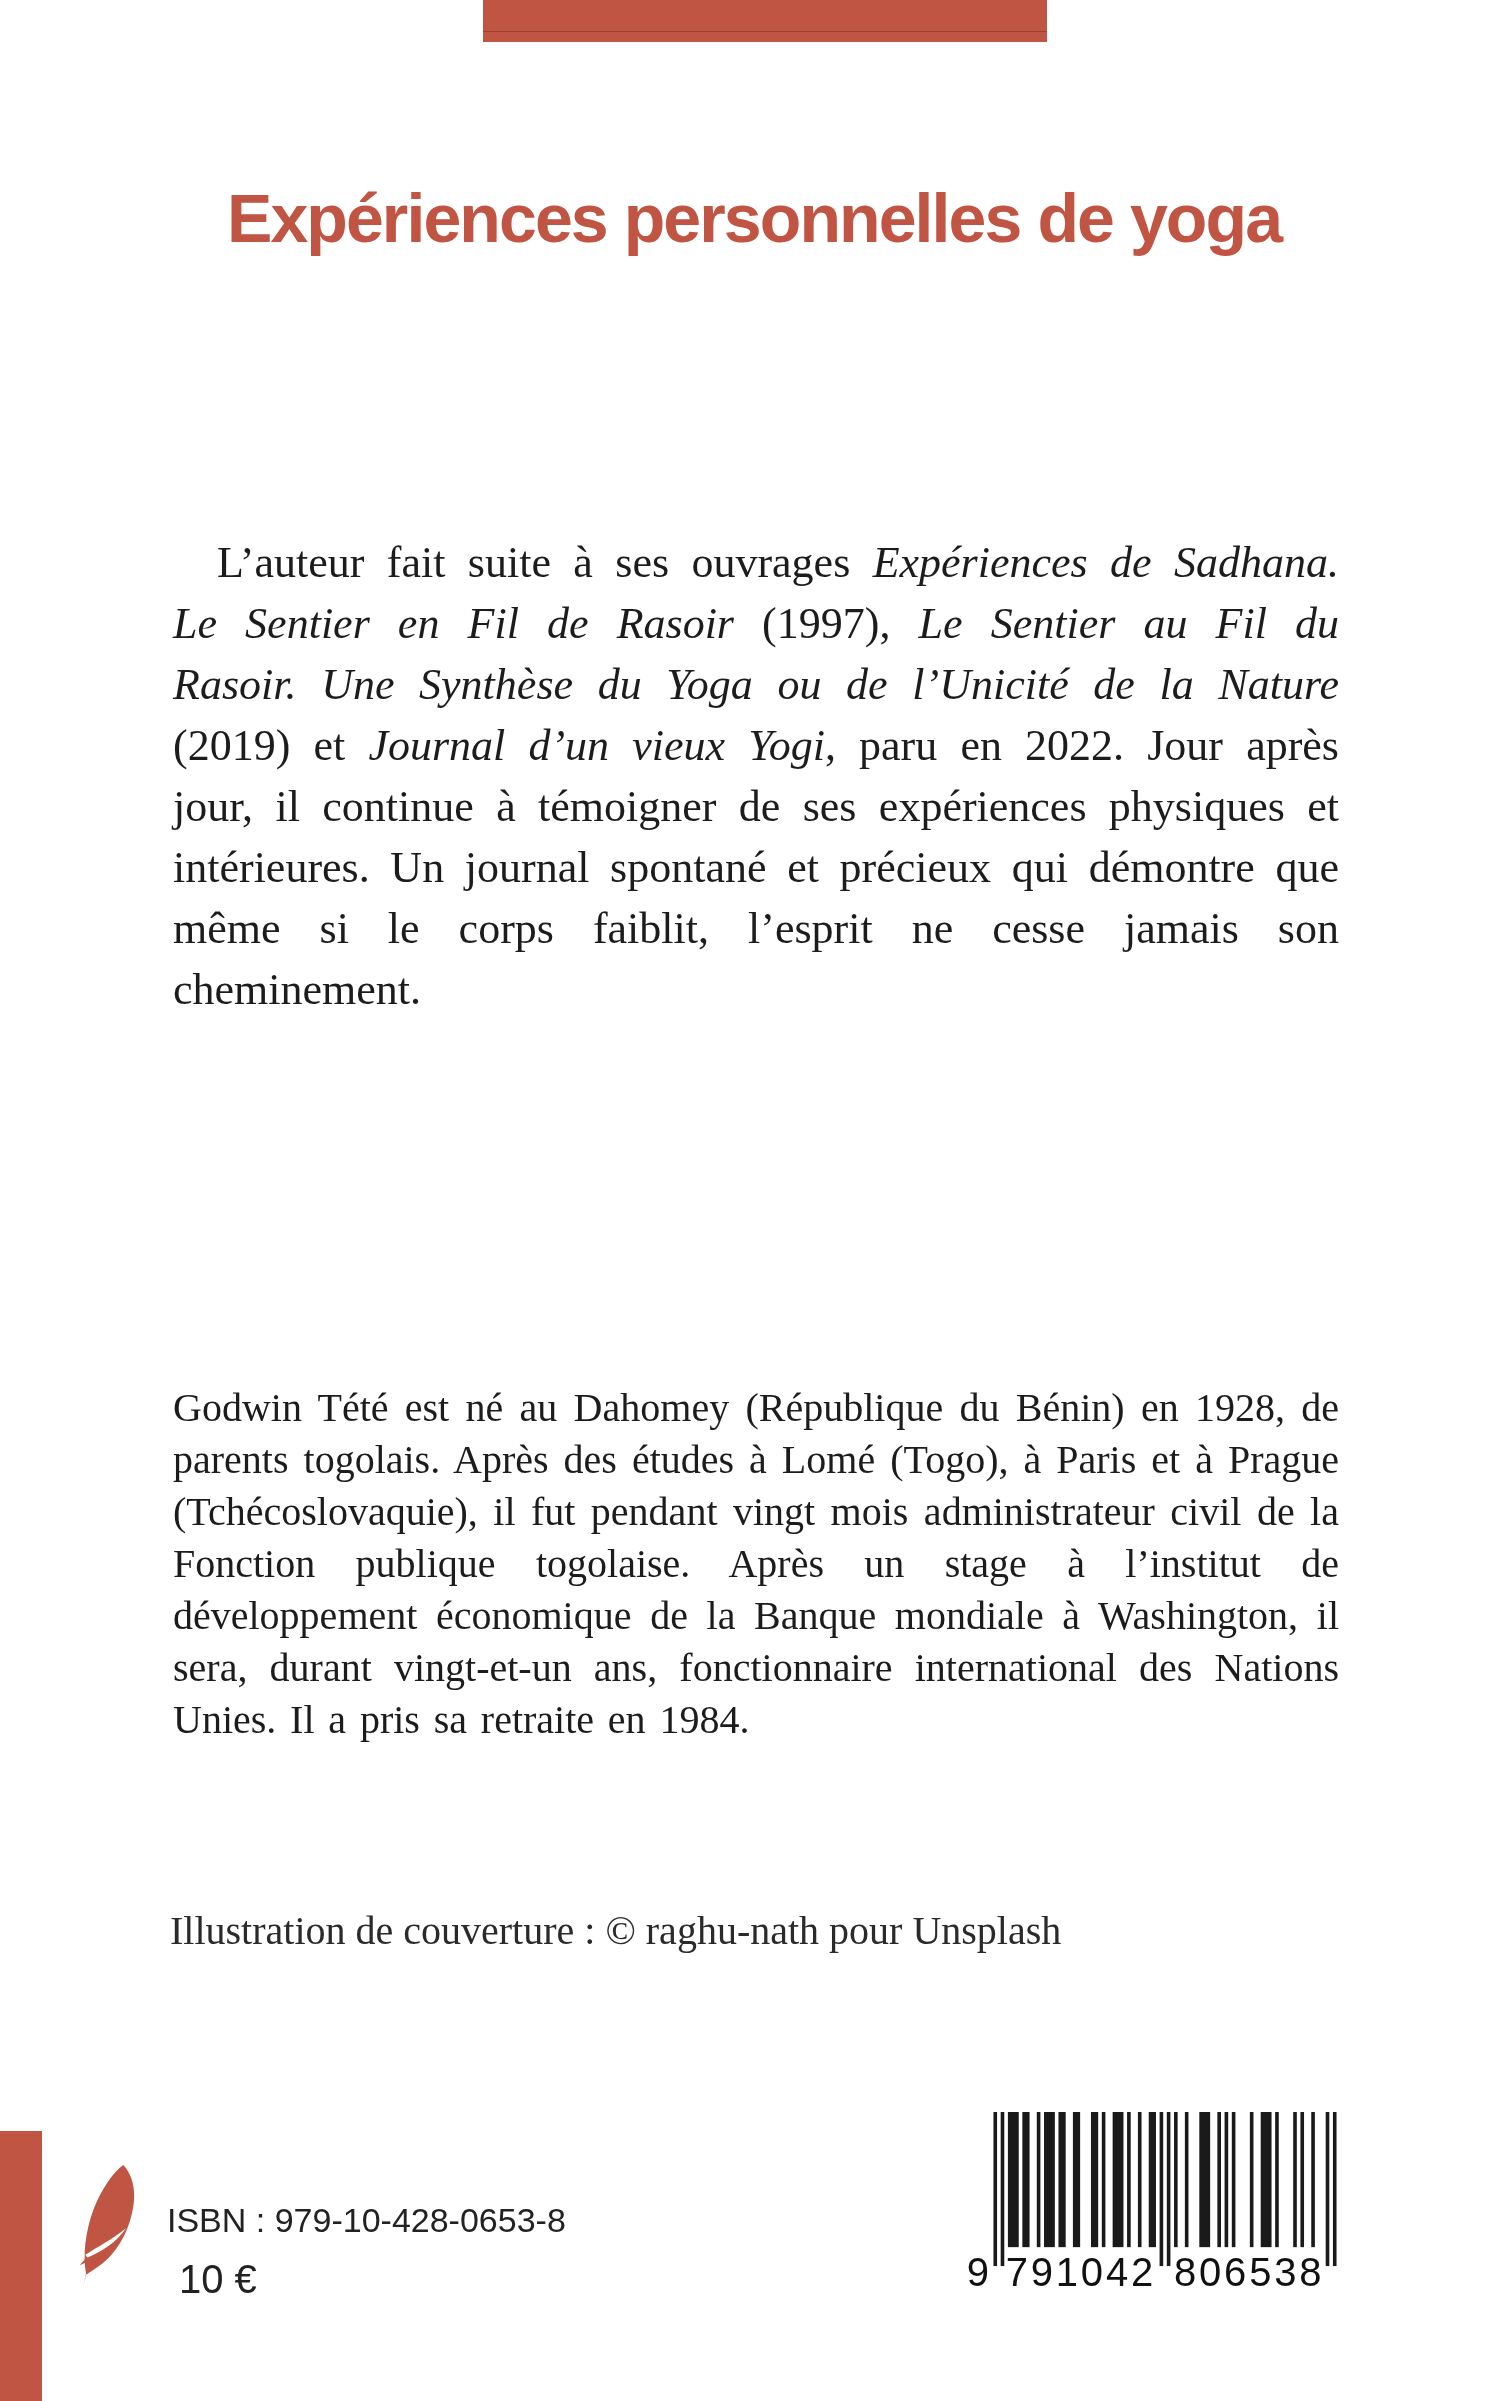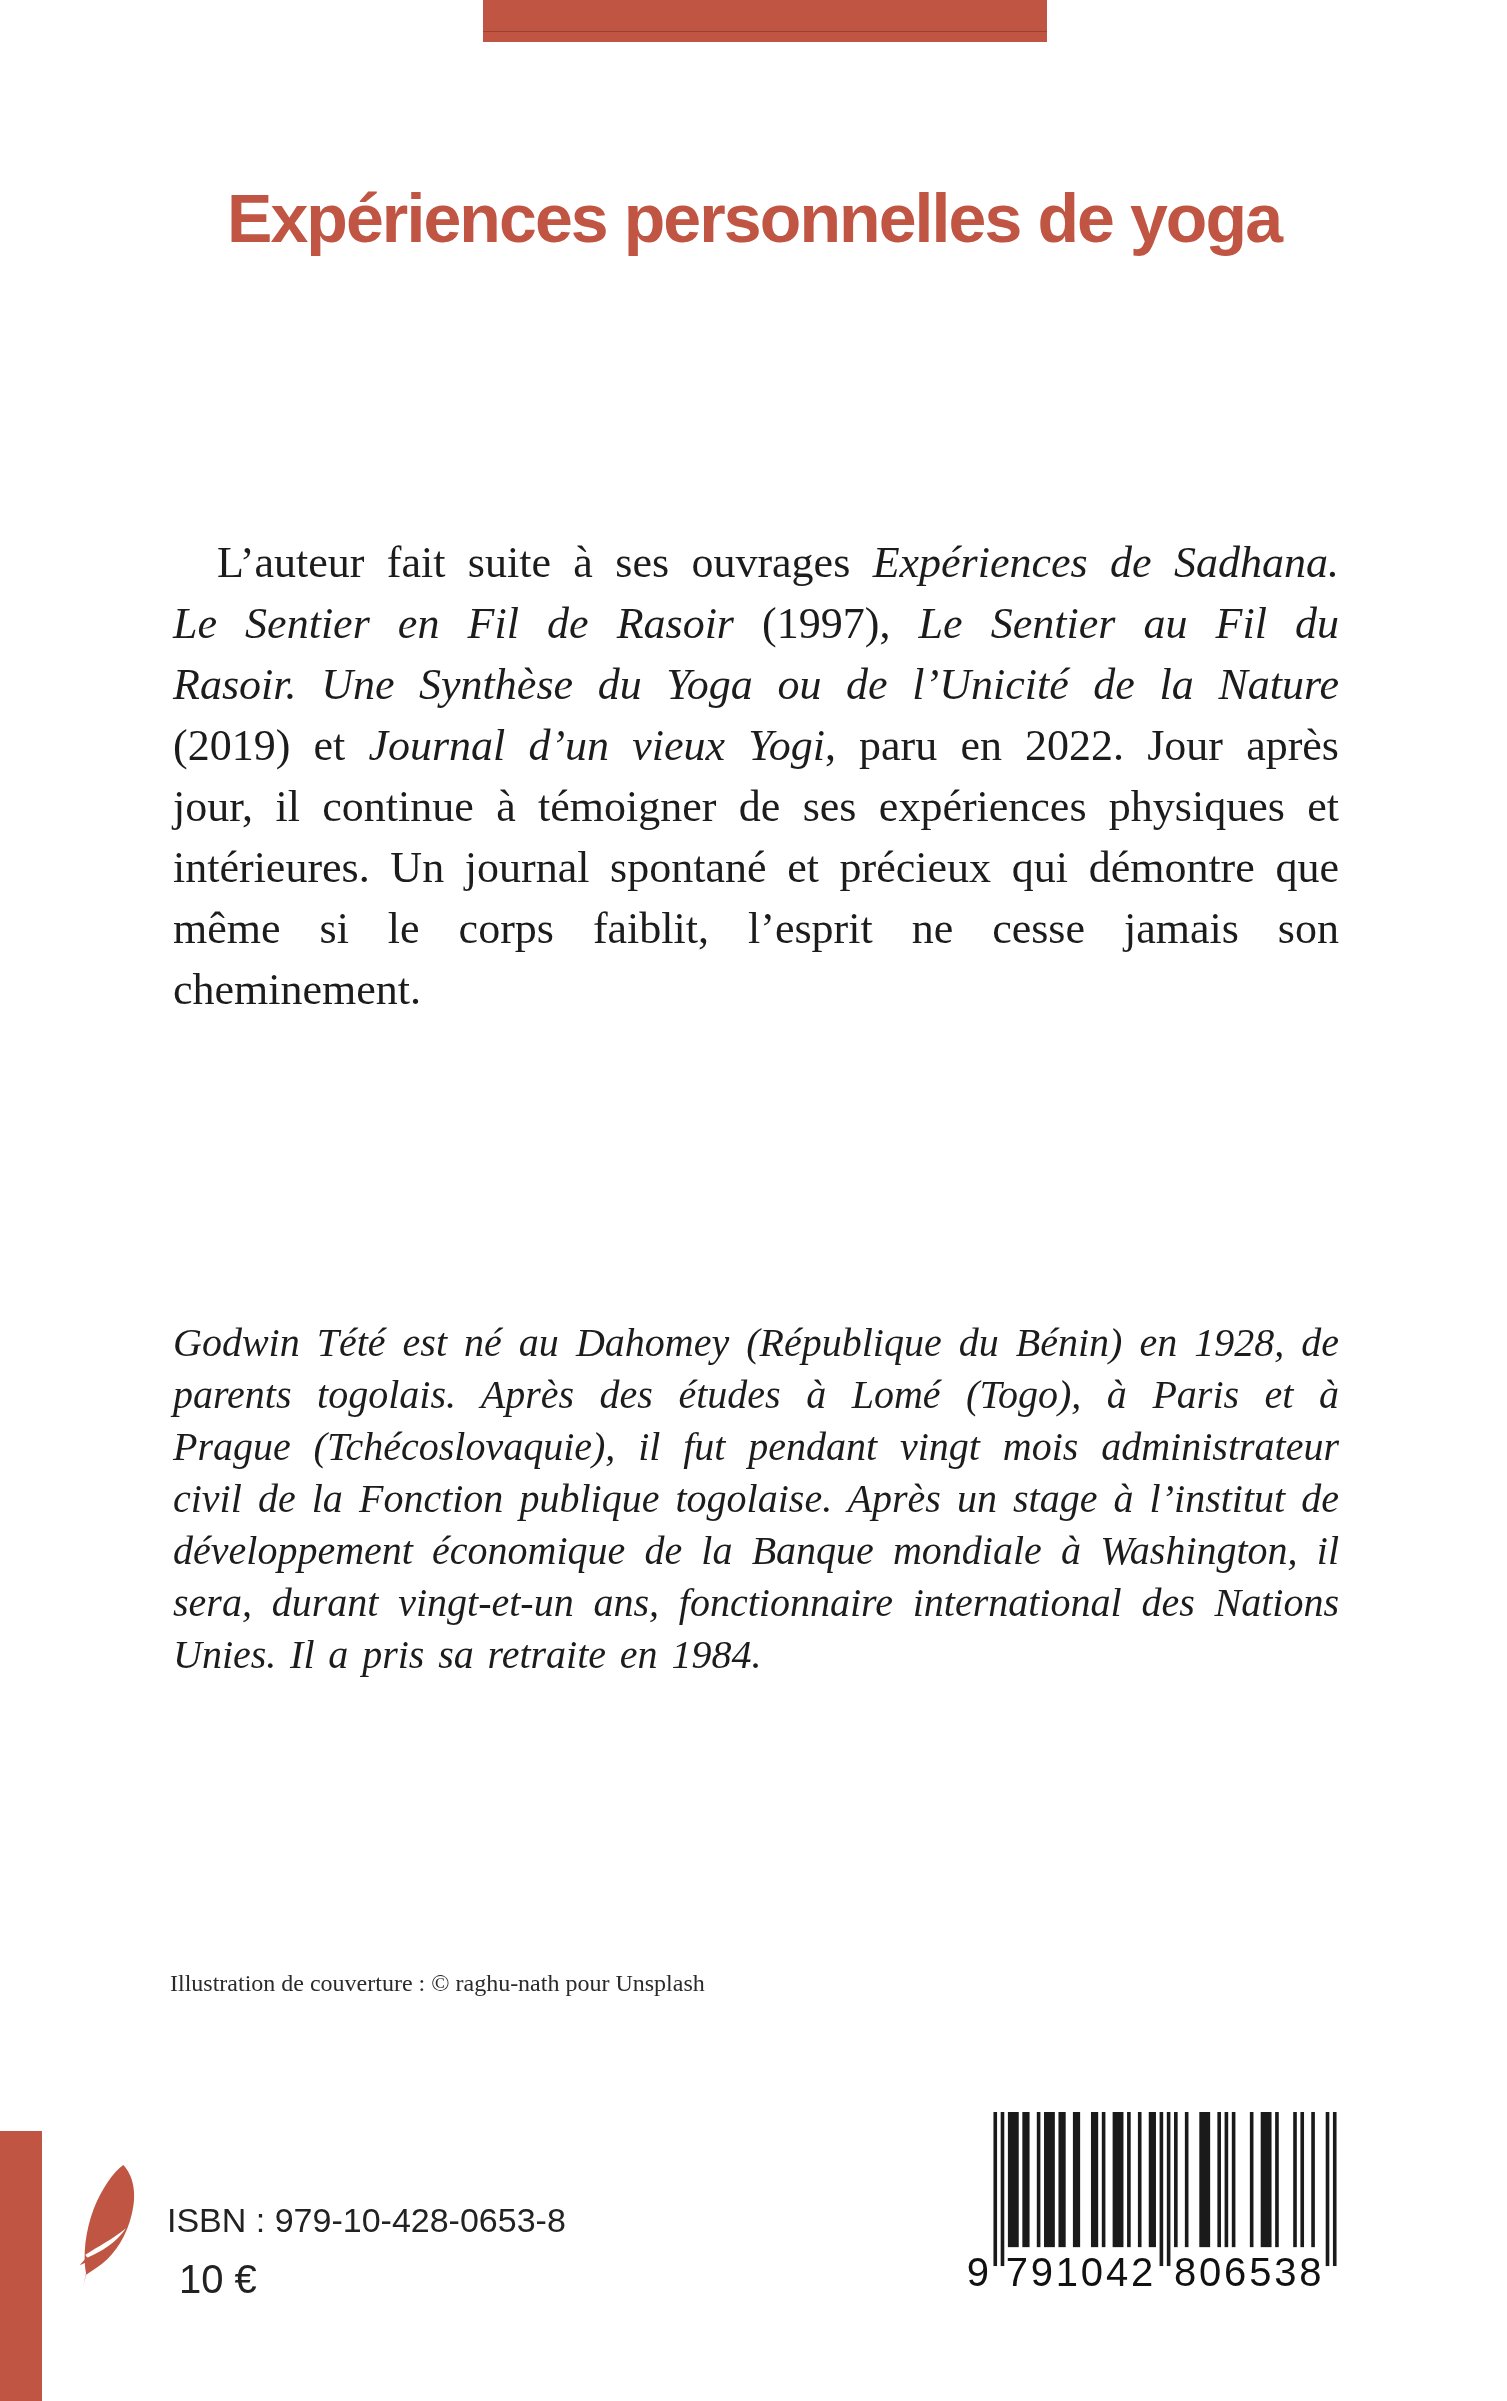--- a/index.html
+++ b/index.html
@@ -21,27 +21,27 @@
     text-align:center; color:var(--accent);
     font-family:"Liberation Sans", sans-serif; font-weight:700;
     font-size:68px; line-height:66px; letter-spacing:-1.9px;
   }
   .synopsis {
     position:absolute; left:173px; top:532px; width:1166px; margin:0;
     font-size:44px; line-height:61px; text-align:justify;
     text-indent:44px; word-spacing:4.7px;
   }
   .bio {
-    position:absolute; left:173px; top:1317px; width:1166px; margin:0;
-    font-style:italic; font-size:40px; line-height:52px;
+    position:absolute; left:173px; top:1382px; width:1166px; margin:0;
+    font-size:40px; line-height:52px;
     text-align:justify; word-spacing:3.8px;
   }
   .credit {
-    position:absolute; left:170px; top:1962px; margin:0;
-    font-size:24px; line-height:42px; color:#2a2a2a;
+    position:absolute; left:170px; top:1910px; margin:0;
+    font-size:40px; line-height:42px; color:#2a2a2a;
   }
   .left-bar {
     position:absolute; left:0; top:2131px; width:42px; height:271px;
     background:var(--accent);
   }
   .feather { position:absolute; left:78px; top:2163px; width:62px; height:125px; }
   .isbn {
     position:absolute; left:167px; top:2200px; margin:0;
     font-family:"Liberation Sans", sans-serif; font-size:34px; line-height:40px; color:#222;
   }

